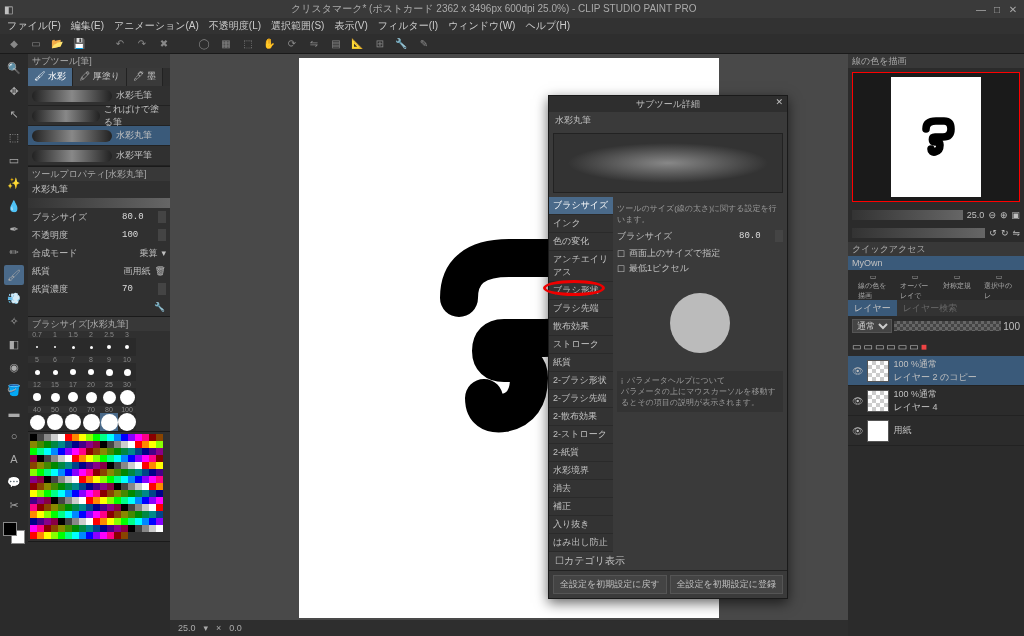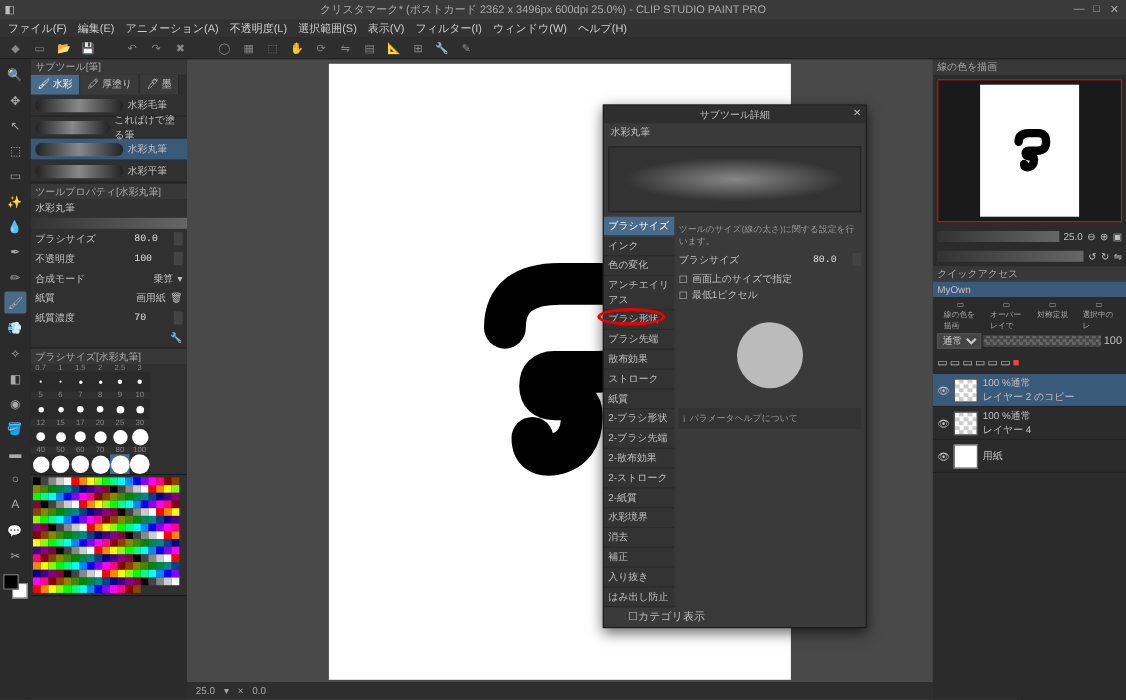--- a/index.html
+++ b/index.html
@@ -686,20 +686,24 @@
           <span>▭</span>
           <span>対称定規</span>
         </div>
         <div class="qa">
           <span>▭</span>
           <span>選択中のレ</span>
         </div>
       </div>
 
     <div class="layerpanel">
+      <div class="layertabs">
+          <span style="background:#3a5a7a">レイヤー</span>
+          <span style="color:#666">レイヤー検索</span>
+        </div>
       <div class="layerctrl">
         <select><option>通常</option></select>
         <div style="flex:1;height:10px;background:repeating-conic-gradient(#666 0 25%,#444 0 50%) 0 0/6px 6px"></div>
         <span>100</span>
       </div>
       <div class="layerctrl">
         <span>▭</span>
         <span>▭</span>
         <span>▭</span>
         <span>▭</span>
@@ -781,17 +785,22 @@
       <div class="chk">
           <span>☐</span>
           <span>最低1ピクセル</span>
         </div>
       <div class="circleprev"></div>
       <div class="helpbox">
         <div style="display:flex;gap:4px">
             <span>ℹ</span>
             <span>パラメータヘルプについて</span>
           </div>
+        <div>パラメータの上にマウスカーソルを移動するとその項目の説明が表示されます。</div>
       </div>
     </div>
   </div>
-  <div style="padding:2px 22px"><label class="chk"><span>☐</span><span>カテゴリ表示</span></label></div>
+  <div style="padding:2px 6px"><label class="chk"><span>☐</span><span>カテゴリ表示</span></label></div>
+  <div class="popup-foot">
+    <span class="btn">全設定を初期設定に戻す</span>
+    <span class="btn">全設定を初期設定に登録</span>
+  </div>
 </div>
 
 </body></html>

